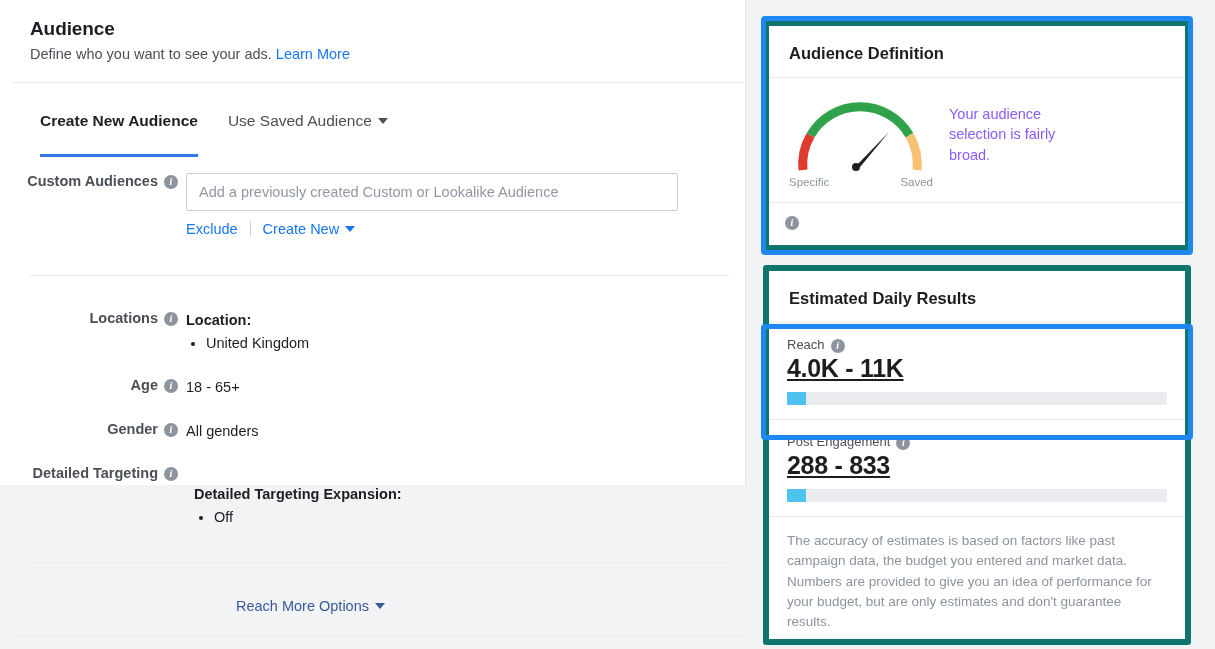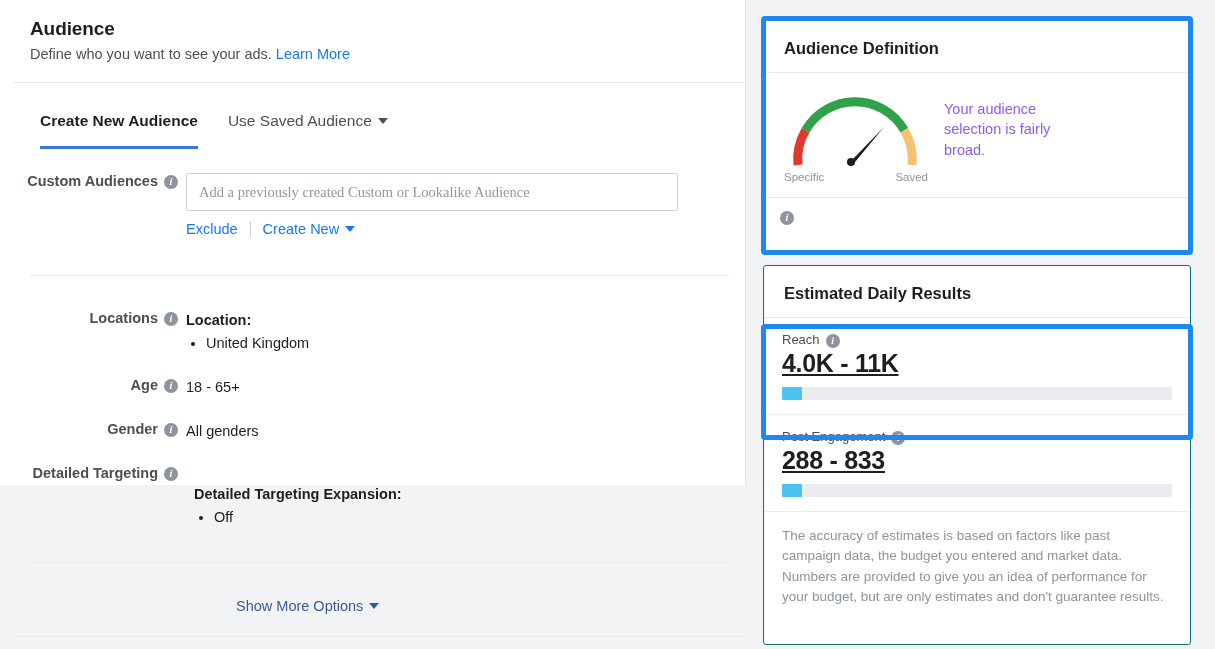--- a/index.html
+++ b/index.html
@@ -76,21 +76,21 @@
   #tabs {
     position: absolute;
     top: 112px;
     left: 40px;
     display: flex;
     align-items: flex-start;
     gap: 30px;
   }
   .tab {
     font-size: 15.5px;
-    padding-bottom: 16px;
+    padding-bottom: 24px;
     cursor: pointer;
     white-space: nowrap;
   }
   .tab.active {
     font-weight: bold;
     color: #1c1e21;
     border-bottom: 3px solid #3578e5;
   }
   .tab.inactive {
     color: #4b4f56;
@@ -154,21 +154,21 @@
     top: 1px;
   }
 
   .text-input {
     width: 492px;
     height: 38px;
     border: 1px solid #ccd0d5;
     border-radius: 2px;
     box-sizing: border-box;
     font-size: 14.5px;
-    font-family: Liberation Serif, serif;
+    font-family: Liberation Sans, sans-serif;
     padding: 12px 12px;
     color: #1c1e21;
     background: #ffffff;
     outline: none;
   }
   .text-input::placeholder { color: #9197a3; }
 
   .sub-actions {
     margin-top: 10px;
     display: flex;
@@ -204,21 +204,21 @@
     left: 747px;
     top: 0;
     width: 468px;
     height: 649px;
     background: #f2f3f5;
   }
 
   .card {
     position: absolute;
     background: #ffffff;
-    border: 1px solid #0f766e;
+    border: 6px solid #0f766e;
     border-radius: 3px;
     box-sizing: border-box;
   }
   .card-title {
     font-size: 16.5px;
     font-weight: bold;
     color: #1c1e21;
     padding: 18px 20px 14px 20px;
   }
   .card-hr {
@@ -390,21 +390,21 @@
         <div class="bold-line" style="margin-top:19px;">Detailed Targeting Expansion:</div>
         <ul class="bullets">
           <li>Off</li>
         </ul>
       </div>
     </div>
 
     <div class="hr-inset" style="top:562px;"></div>
 
     <div id="show-more">
-      <span>Show More Options</span><span class="caret"></span>
+      <span>Reach More Options</span><span class="caret"></span>
     </div>
 
     <div class="hr-full" style="top:636px;"></div>
   </div>
 
   <div id="right-col">
 
     <div class="card" id="def-card">
       <div class="card-title">Audience Definition</div>
       <div class="card-hr"></div>

